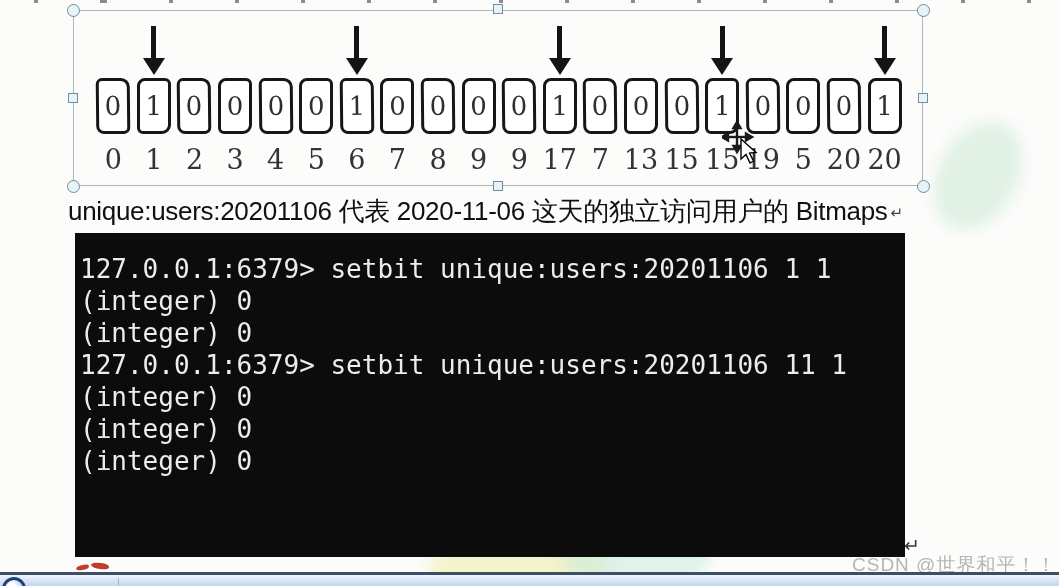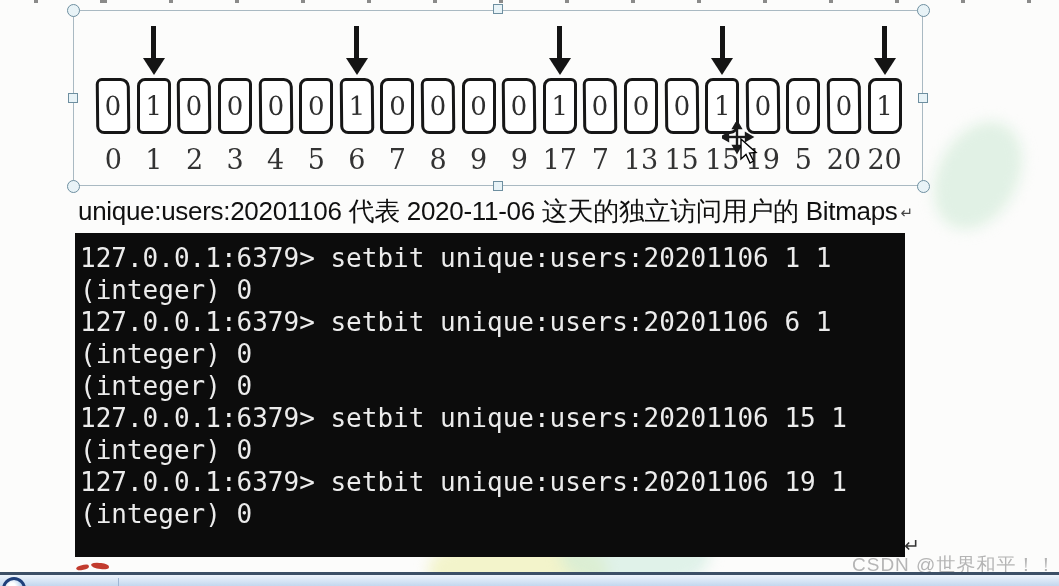--- a/index.html
+++ b/index.html
@@ -47,27 +47,27 @@
   .bitcell:nth-child(odd) .bitbox { transform:rotate(-0.6deg); border-radius:6px 9px 6px 8px; }
 
   .index-row { position:absolute; left:93px; top:144px; width:812px; display:flex; z-index:3; }
   .indexcell { width:40.6px; text-align:center; font-family:"DejaVu Serif", serif;
     font-size:27px; color:#333; }
 
   
   .cursor { position:absolute; left:722px; top:122px; z-index:8; }
 
   
-  .caption { position:absolute; left:78px; top:194px; z-index:3; font-size:26px;
+  .caption { position:absolute; left:68px; top:194px; z-index:3; font-size:26px;
     color:#101010; white-space:nowrap; letter-spacing:-0.3px; }
   .return-mark { font-size:15px; color:#444; margin-left:3px; vertical-align:2px; }
 
   
   .terminal { position:absolute; left:75px; top:233px; width:830px; height:324px;
-    background:#0c0c0c; z-index:3; padding:9px 0 0 5px; overflow:hidden; }
+    background:#0c0c0c; z-index:3; padding:20px 0 0 5px; overflow:hidden; }
   .terminal .tline { font-family:"DejaVu Sans Mono", monospace; font-size:26px;
     line-height:32px; color:#ececec; white-space:pre; }
 
   .terminal-return { position:absolute; left:904px; top:534px; z-index:3;
     font-size:19px; color:#333; }
 
   
   .watermark { position:absolute; left:852px; top:552px; z-index:4;
     font-size:19px; color:#b5b5b5; white-space:nowrap; letter-spacing:1px; }
 
@@ -229,26 +229,24 @@
       </g>
       <polygon points="19,17 19,37 24,32.5 28,41 31.5,39 27.5,31 34,30.5" fill="#ffffff" stroke="#000000" stroke-width="1.4"></polygon>
     </svg>
   </div>
 
   <div class="caption"><span>unique:users:20201106 代表 2020-11-06 这天的独立访问用户的 Bitmaps</span><span class="return-mark">↵</span></div>
 
   <div class="terminal">
       <div class="tline">127.0.0.1:6379&gt; setbit unique:users:20201106 1 1</div>
       <div class="tline">(integer) 0</div>
-      <div class="tline">127.0.0.1:6379&gt; setbit unique:users:20201106 6 1</div>
-      <div class="tline">(integer) 0</div>
-      <div class="tline">(integer) 0</div>
-      <div class="tline">127.0.0.1:6379&gt; setbit unique:users:20201106 15 1</div>
-      <div class="tline">(integer) 0</div>
-      <div class="tline">127.0.0.1:6379&gt; setbit unique:users:20201106 19 1</div>
+      <div class="tline">(integer) 0</div>
+      <div class="tline">127.0.0.1:6379&gt; setbit unique:users:20201106 11 1</div>
+      <div class="tline">(integer) 0</div>
+      <div class="tline">(integer) 0</div>
       <div class="tline">(integer) 0</div>
     </div>
 
   <div class="terminal-return">↵</div>
 
   <div class="watermark">CSDN @世界和平！！！</div>
 
   <div class="redmark m1"></div>
   <div class="redmark m2"></div>
 

